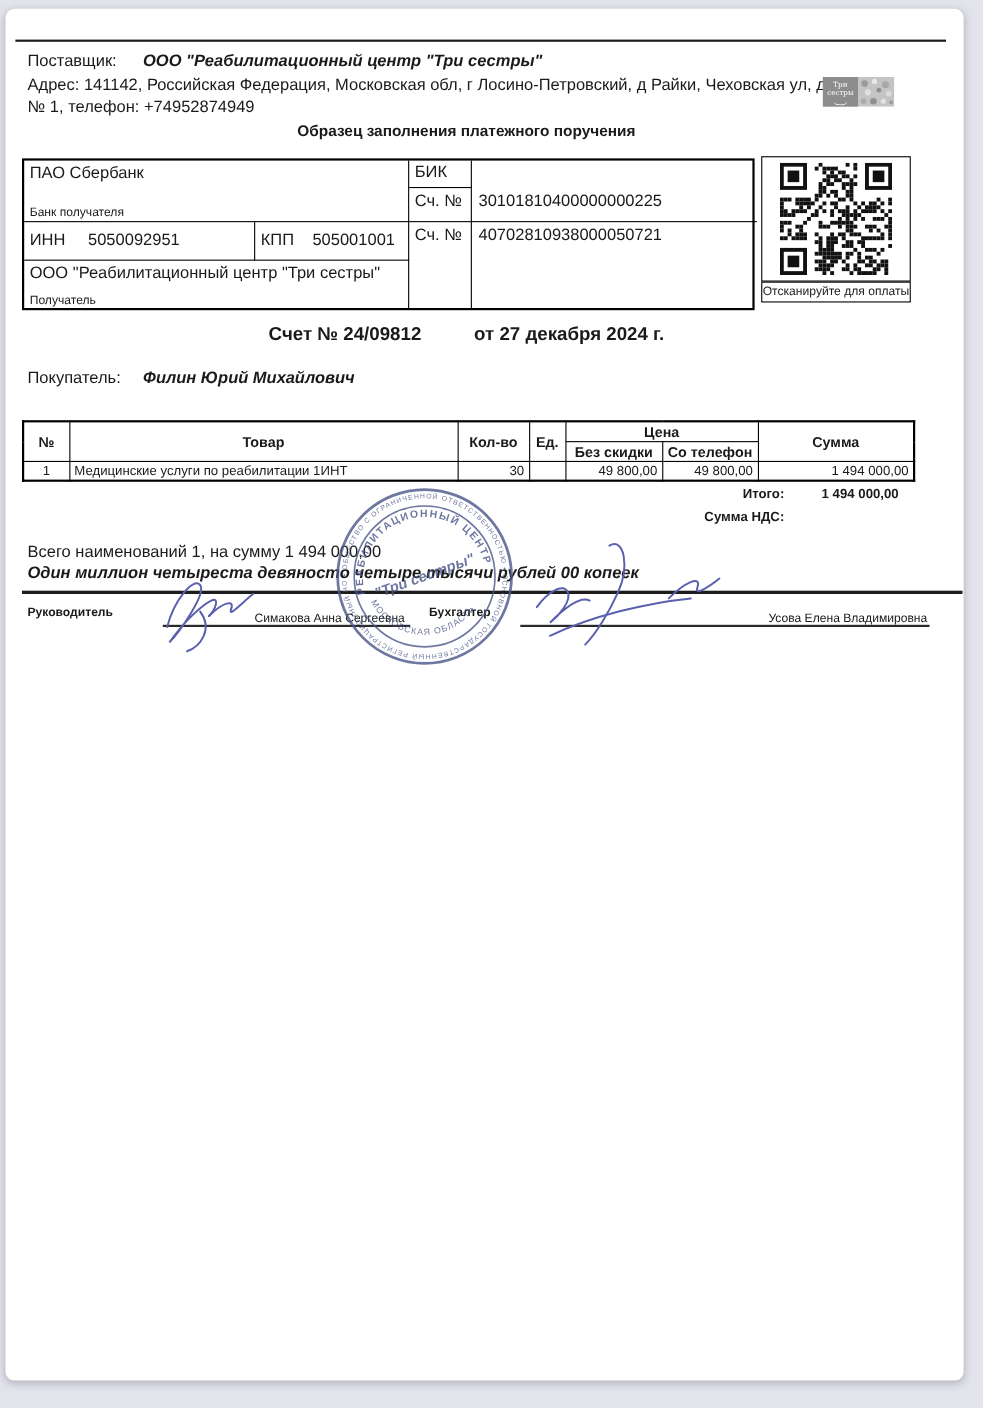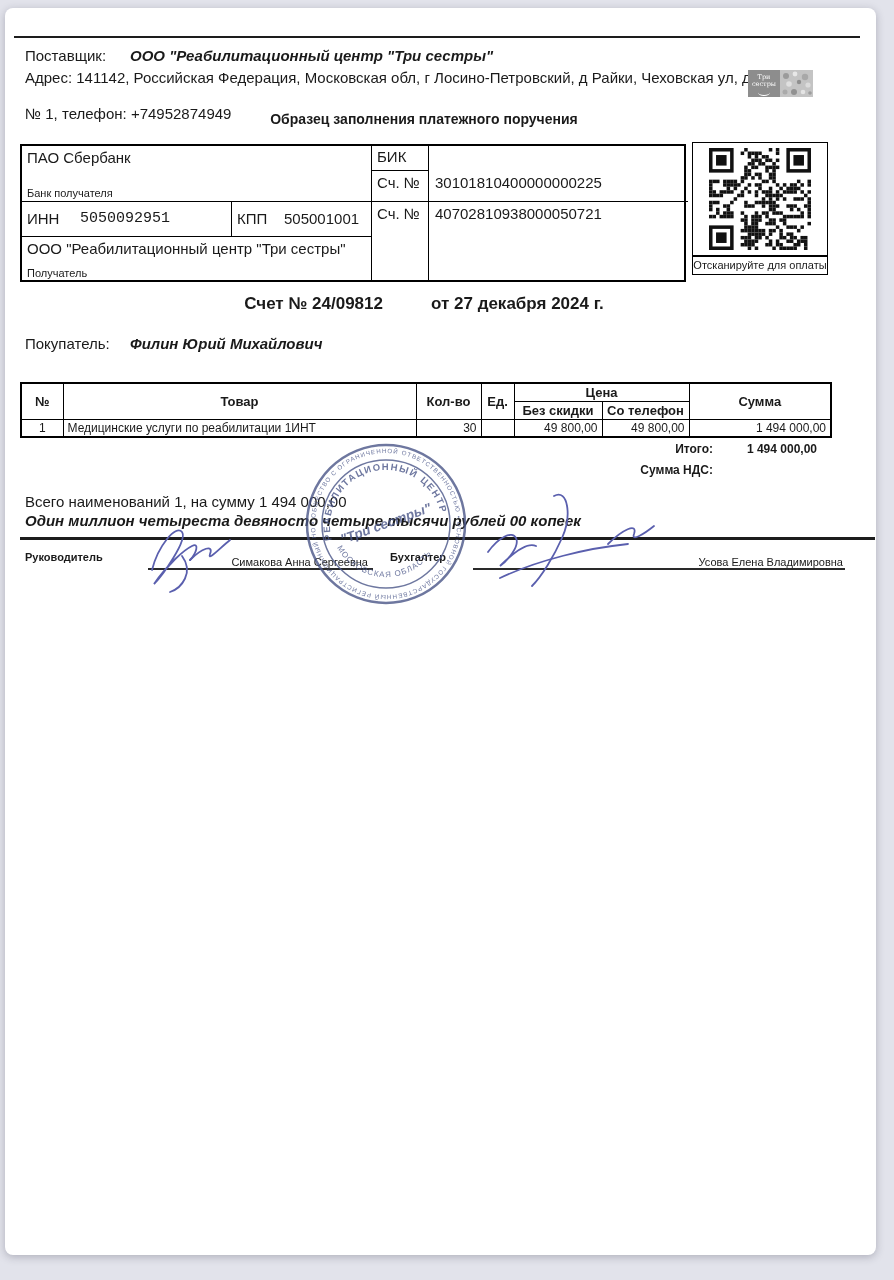--- a/index.html
+++ b/index.html
@@ -59,21 +59,21 @@
 </head>
 <body>
 
 <div class="sheet"></div>
 
 <div class="abs rule" style="left:14px; top:36px; width:846px; height:2px;"></div>
 
 <span class="abs t15" style="left:25px; top:46px;">Поставщик:</span>
 <span class="abs t15 bi" style="left:130px; top:46px;">ООО "Реабилитационный центр "Три сестры"</span>
 <span class="abs t15" style="left:25px; top:68px;">Адрес: 141142, Российская Федерация, Московская обл, г Лосино-Петровский, д Райки, Чеховская ул, дом</span>
-<span class="abs t15" style="left:25px; top:104px;">№ 1, телефон: +74952874949</span>
+<span class="abs t15" style="left:25px; top:88px;">№ 1, телефон: +74952874949</span>
 
 <div class="abs logo">
   <div class="logo-left">
     <span>Три сестры</span>
     <div class="logo-smile"></div>
   </div>
   <svg class="logo-right" viewBox="0 0 33 27">
     <rect width="33" height="27" fill="#c4c4c4"></rect>
     <circle cx="6" cy="6" r="3" fill="#9b9b9b"></circle>
       <circle cx="15" cy="4" r="2.4" fill="#e8e8e8"></circle>
@@ -93,21 +93,21 @@
 <div class="abs bank-table">
   <div class="cell" style="left:0; top:0; width:350px; height:56px; border-right:1.5px solid #000; border-bottom:1.5px solid #000;">
     <span style="position:absolute; left:5px; top:3px;">ПАО Сбербанк</span>
     <span class="cap">Банк получателя</span>
   </div>
   <div class="cell" style="left:350px; top:0; width:57px; height:25px; border-right:1.5px solid #000; border-bottom:1.5px solid #000; padding:2px 0 0 5px;"><span>БИК</span></div>
   <div class="cell" style="left:350px; top:25px; width:57px; height:31px; border-right:1.5px solid #000; border-bottom:1.5px solid #000; padding:3px 0 0 5px;"><span>Сч. №</span></div>
   <div class="cell" style="left:407px; top:25px; width:259px; height:31px; border-bottom:1.5px solid #000; padding:3px 0 0 6px;"><span>30101810400000000225</span></div>
   <div class="cell" style="left:0; top:56px; width:210px; height:35px; border-right:1.5px solid #000; border-bottom:1.5px solid #000; padding-top:8px;">
     <span style="position:absolute; left:5px;">ИНН</span>
-    <span style="position:absolute; left:58px;font-family:Liberation Mono, monospace;">5050092951</span>
+    <span style="position:absolute; left:58px;">5050092951</span>
   </div>
   <div class="cell" style="left:210px; top:56px; width:140px; height:35px; border-right:1.5px solid #000; border-bottom:1.5px solid #000; padding-top:8px;">
     <span style="position:absolute; left:5px;">КПП</span>
     <span style="position:absolute; left:52px;">505001001</span>
   </div>
   <div class="cell" style="left:350px; top:56px; width:57px; height:79px; border-right:1.5px solid #000; padding:3px 0 0 5px;"><span>Сч. №</span></div>
   <div class="cell" style="left:407px; top:56px; width:259px; height:79px; padding:3px 0 0 6px;"><span>40702810938000050721</span></div>
   <div class="cell" style="left:0; top:91px; width:350px; height:44px; border-right:1.5px solid #000;">
     <span style="position:absolute; left:5px; top:3px;">ООО "Реабилитационный центр "Три сестры"</span>
     <span class="cap">Получатель</span>

